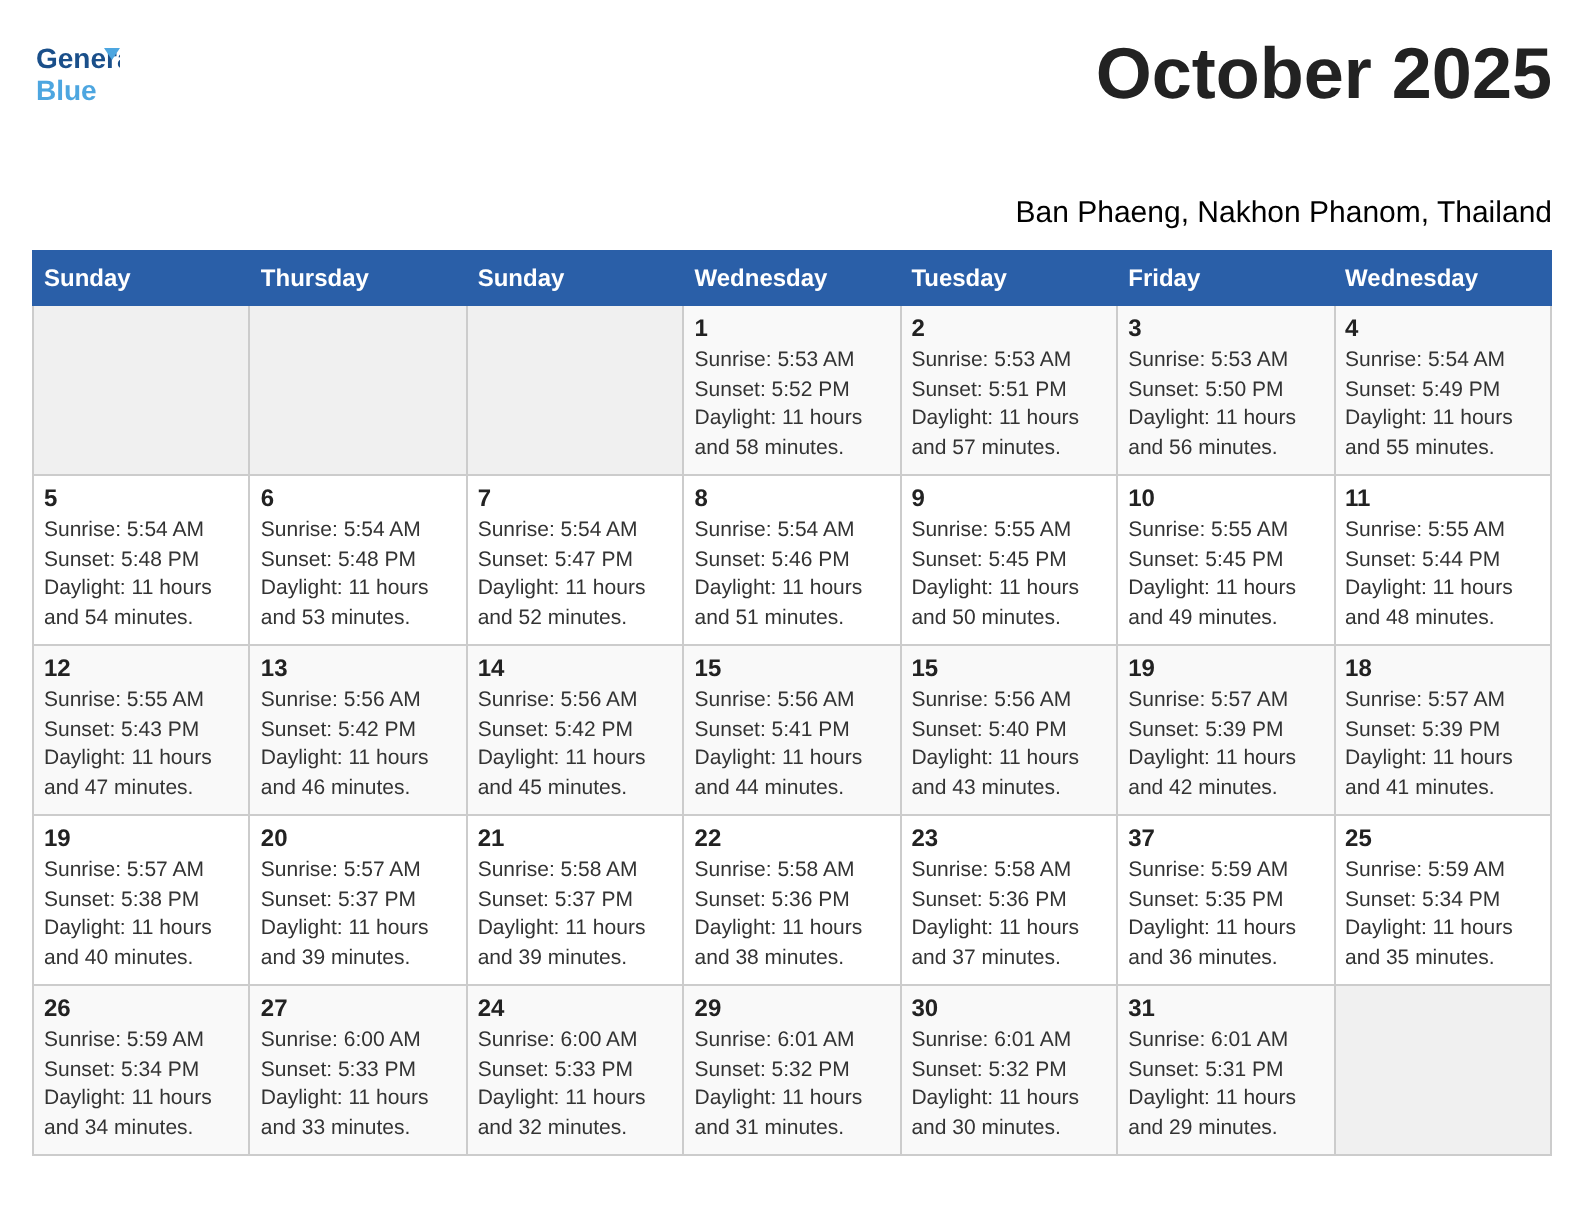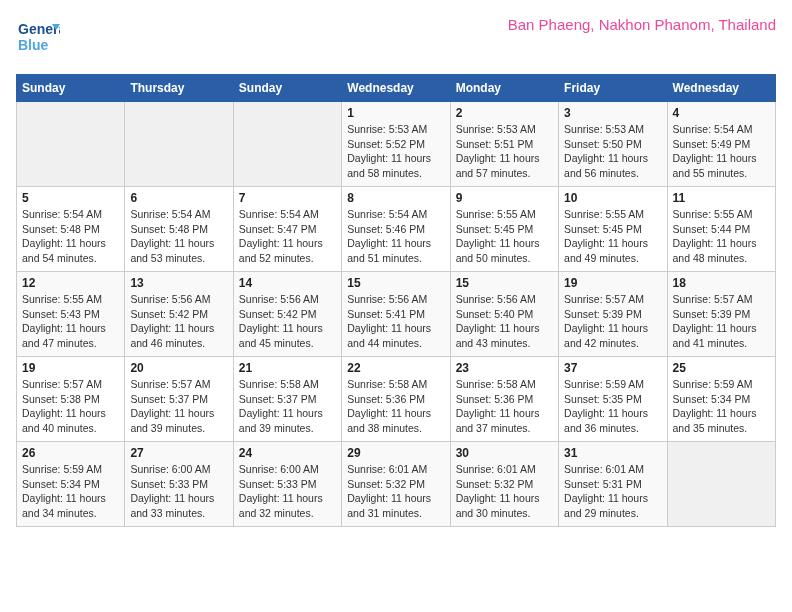--- a/index.html
+++ b/index.html
@@ -23,21 +23,22 @@
     .title-block {
       text-align: right;
     }
     .month-title {
       font-size: 36px;
       font-weight: bold;
       color: #222;
     }
     .subtitle {
       font-size: 15px;
-      color: #ec4899;
+      color: #000000;
+      margin-top: 40px;
     }
     table {
       width: 100%;
       border-collapse: collapse;
       font-size: 11px;
     }
     thead tr th {
       background-color: #2a5fa8;
       color: #fff;
       text-align: left;
@@ -84,32 +85,33 @@
       <svg width="44" height="44" viewBox="0 0 44 44">
         <rect x="0" y="0" width="44" height="44" fill="none"></rect>
 
         <text x="2" y="18" font-size="14" font-weight="bold" fill="#1a4f8a" font-family="Arial">General</text>
         <polygon points="36,8 44,8 40,14" fill="#4da6e0"></polygon>
         <text x="2" y="34" font-size="14" font-weight="bold" fill="#4da6e0" font-family="Arial">Blue</text>
       </svg>
     </div>
   </div>
   <div class="title-block">
+    <div class="month-title">October 2025</div>
     <div class="subtitle">Ban Phaeng, Nakhon Phanom, Thailand</div>
   </div>
 </div>
 
 <table>
   <thead>
     <tr>
     <th>Sunday</th>
         <th>Thursday</th>
         <th>Sunday</th>
         <th>Wednesday</th>
-        <th>Monday</th>
+        <th>Tuesday</th>
         <th>Friday</th>
         <th>Wednesday</th>
       </tr>
   </thead>
   <tbody id="calendar-body">
   <tr>
         <td class="empty"></td>
         <td class="empty"></td>
         <td class="empty"></td>
         <td>

